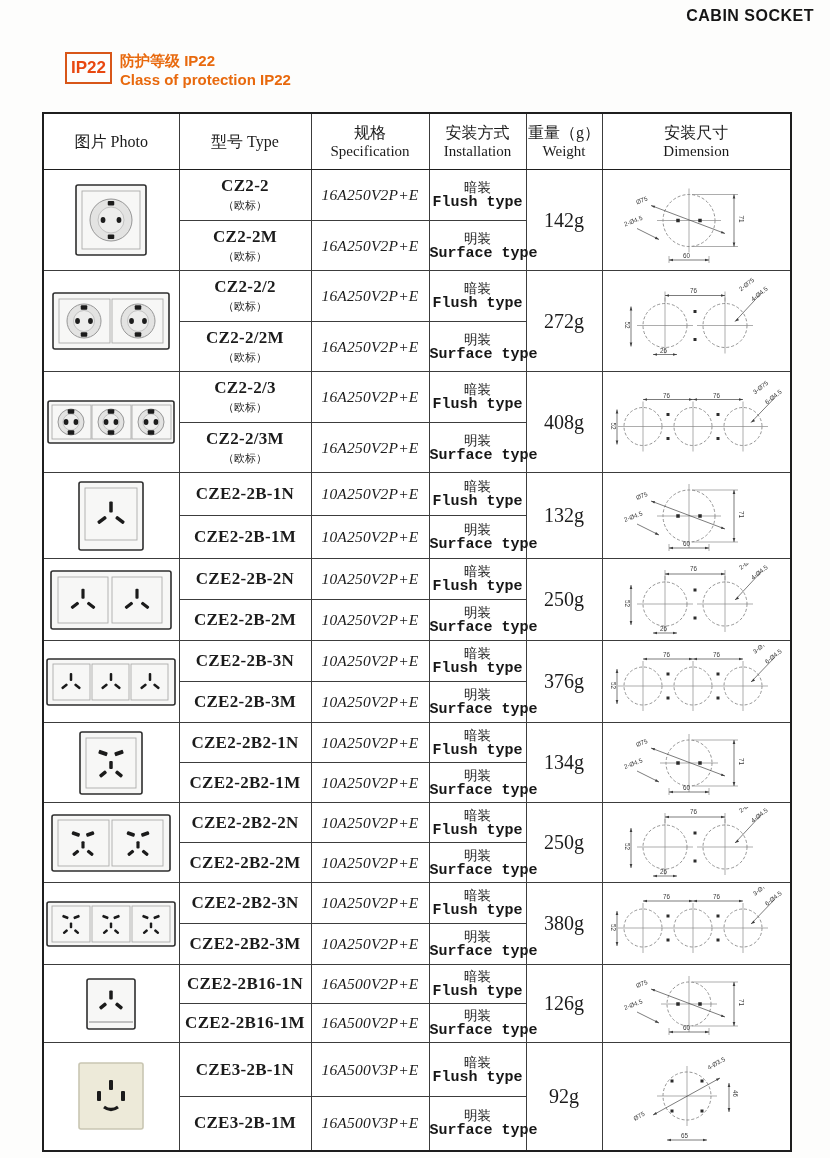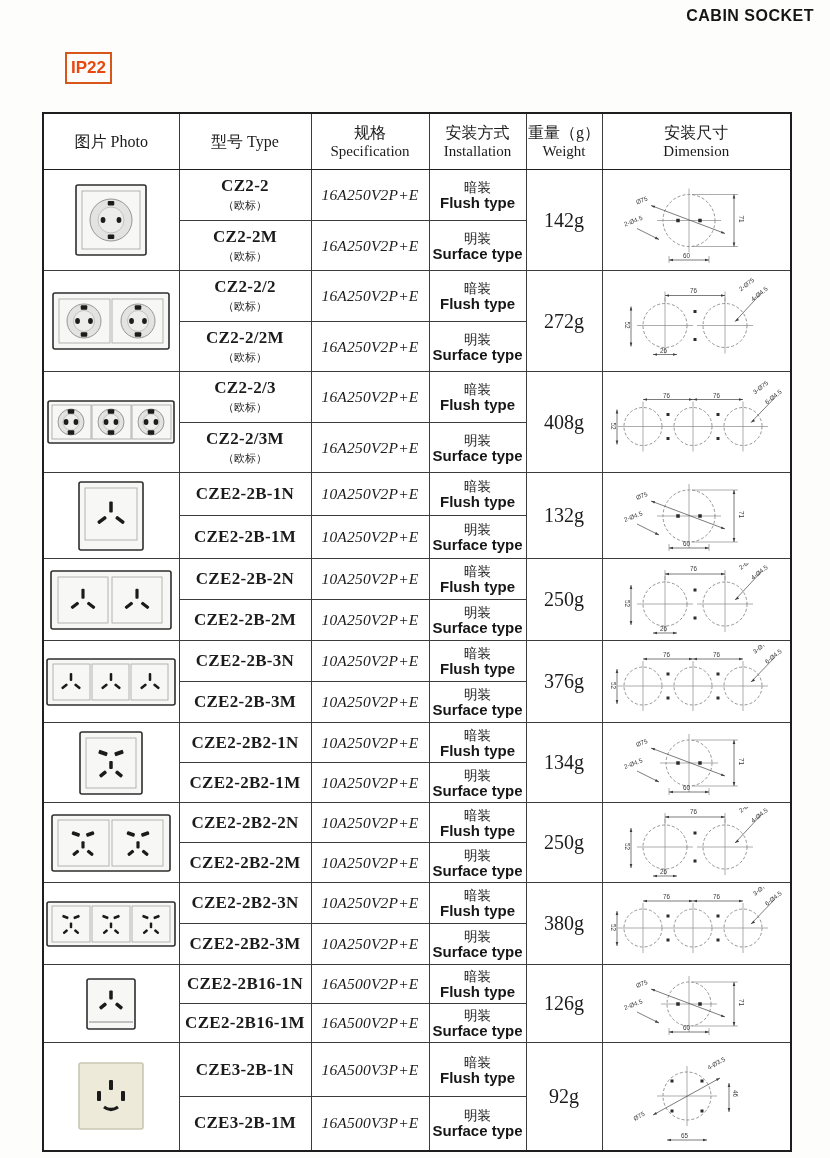--- a/index.html
+++ b/index.html
@@ -24,37 +24,41 @@
             table-layout:fixed;border:2px solid #1e1e1e;background:#fff;}
   td,th{border:1px solid #3c3c3c;padding:0;text-align:center;vertical-align:middle;overflow:visible;}
   thead th{height:55px;font-weight:normal;border-bottom:1.5px solid #1e1e1e;}
   .th-cn{font-size:16px;line-height:19px;}
   .th-en{font-size:15px;line-height:18px;}
   tr.gs td{border-top:1.6px solid #1e1e1e;}
   .model .m{font-size:17px;font-weight:700;line-height:20px;letter-spacing:0.3px;}
   .model .ms{font-size:11px;line-height:18px;margin-top:0;}
   .spec{font-size:15.5px;letter-spacing:0.2px;font-style:italic;}
   .install .cn{font-size:13.5px;line-height:15px;}
-  .install .en{font-family:Liberation Sans, sans-serif;font-weight:700;
+  .install .en{font-family:Liberation Mono, monospace;font-weight:700;
                font-size:15px;line-height:15px;white-space:nowrap;color:#161616;}
   .weight{font-size:20px;text-align:center;}
   .photo-cell,.dim-cell{background:#fff;}
   .photo-cell svg,.dim-cell svg{display:block;margin:0 auto;}
 </style>
 </head>
 <body>
 
 <div class="page">
 
   <div class="brand">
     <div class="brand-en">CABIN SOCKET</div>
   </div>
 
   <div class="ip-row">
     <div class="ip-badge">IP22</div>
+    <div class="ip-text">
+      <div class="ip-cn">防护等级 IP22</div>
+      <div class="ip-en">Class of protection IP22</div>
+    </div>
   </div>
 
   <table class="cat">
     <colgroup>
       <col style="width:136px">
         <col style="width:132px">
         <col style="width:118px">
       <col style="width:97px">
         <col style="width:76px">
         <col style="width:189px">

